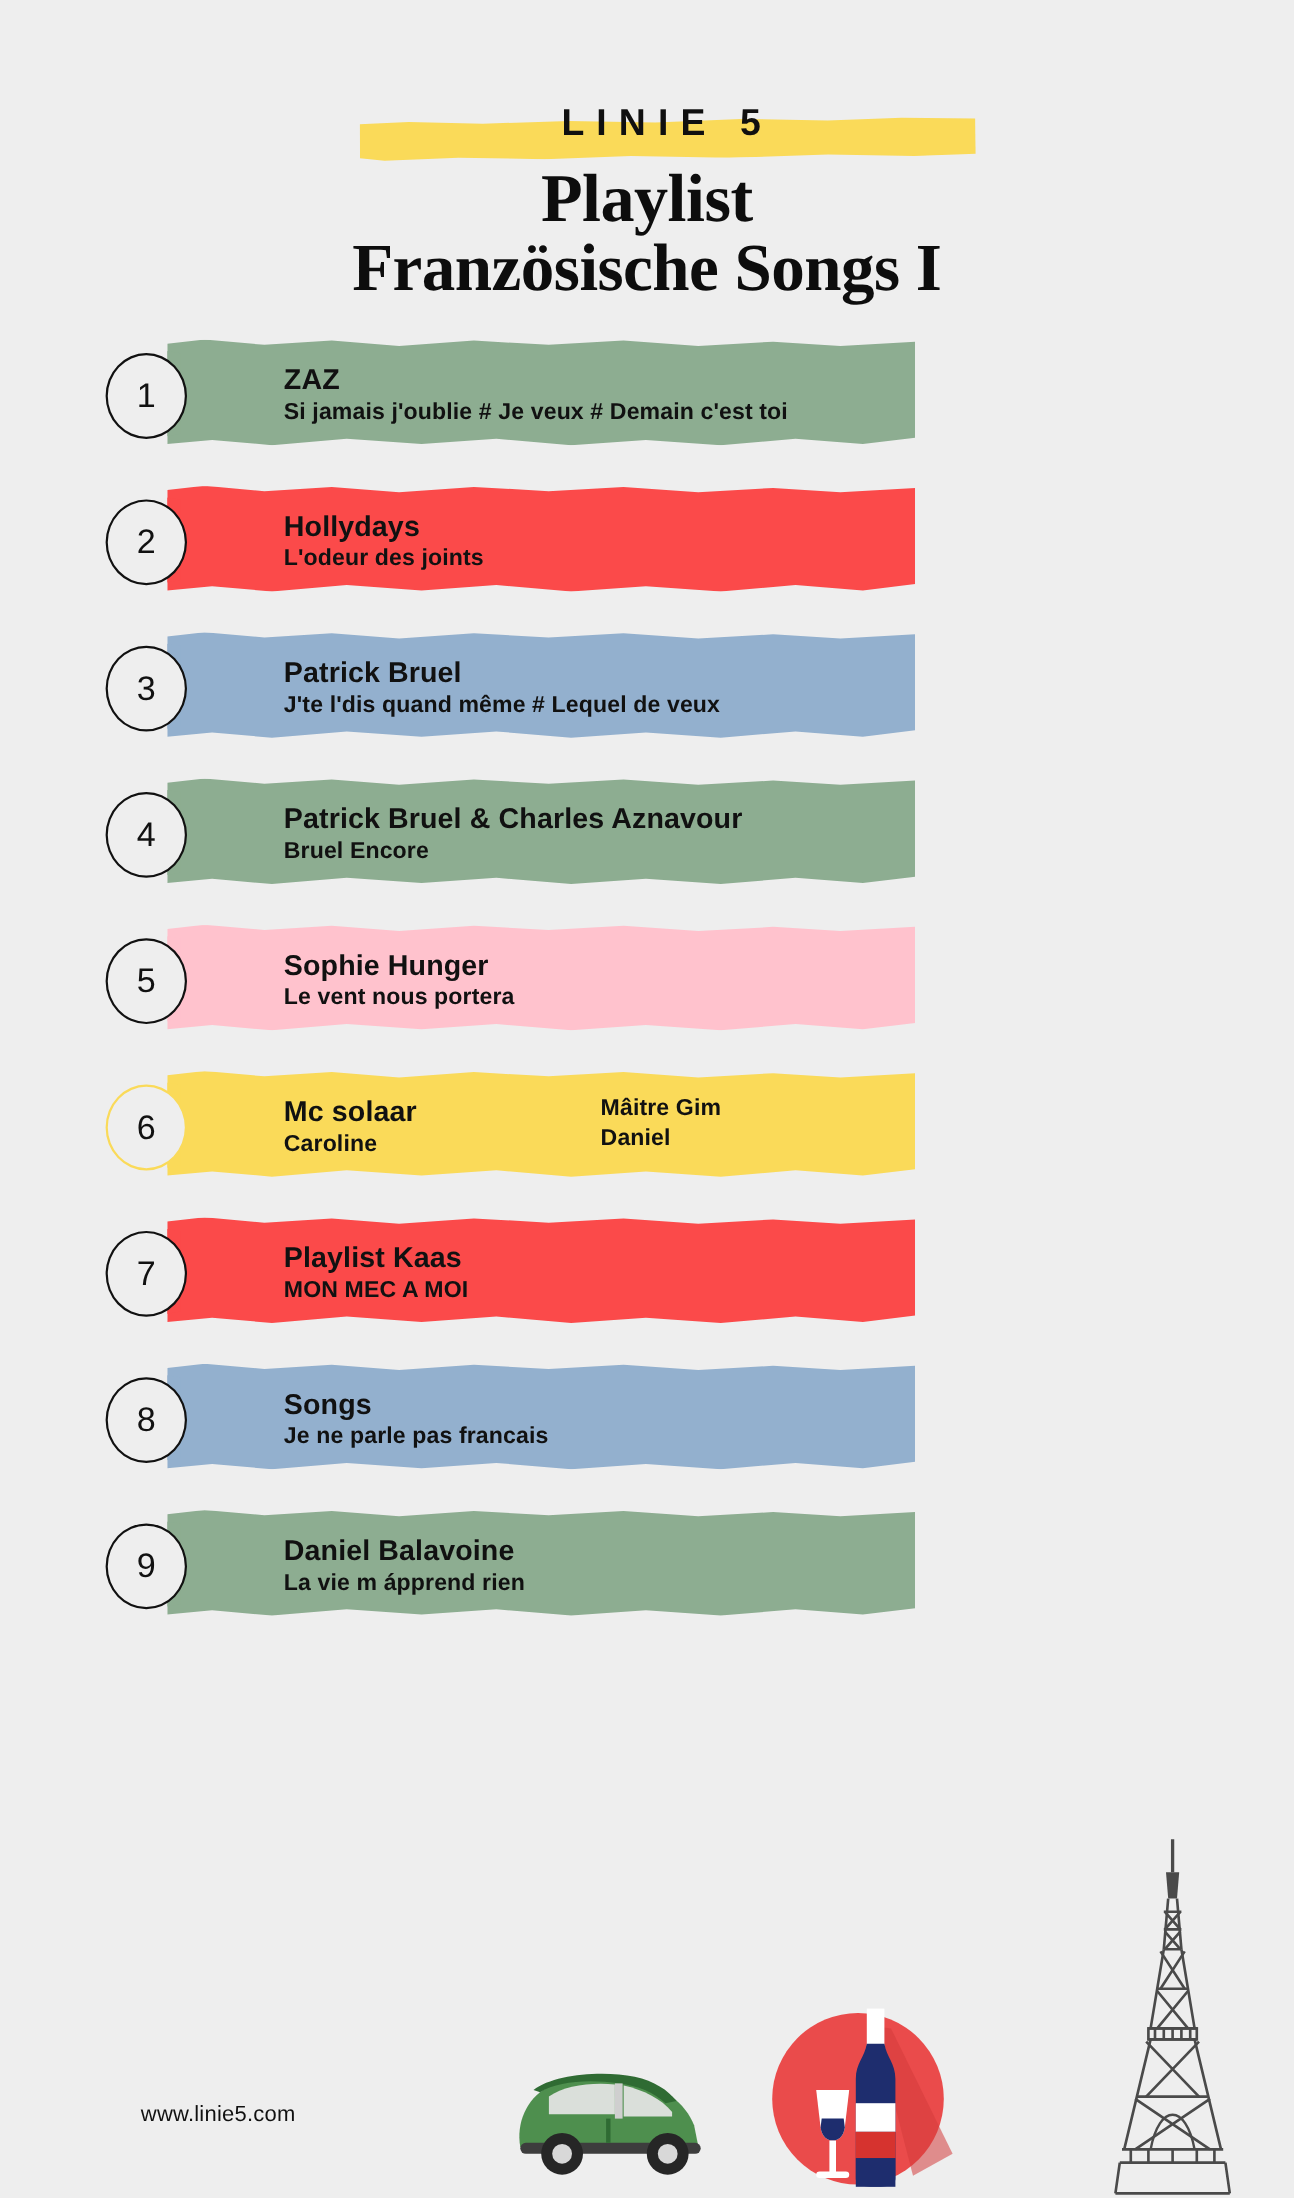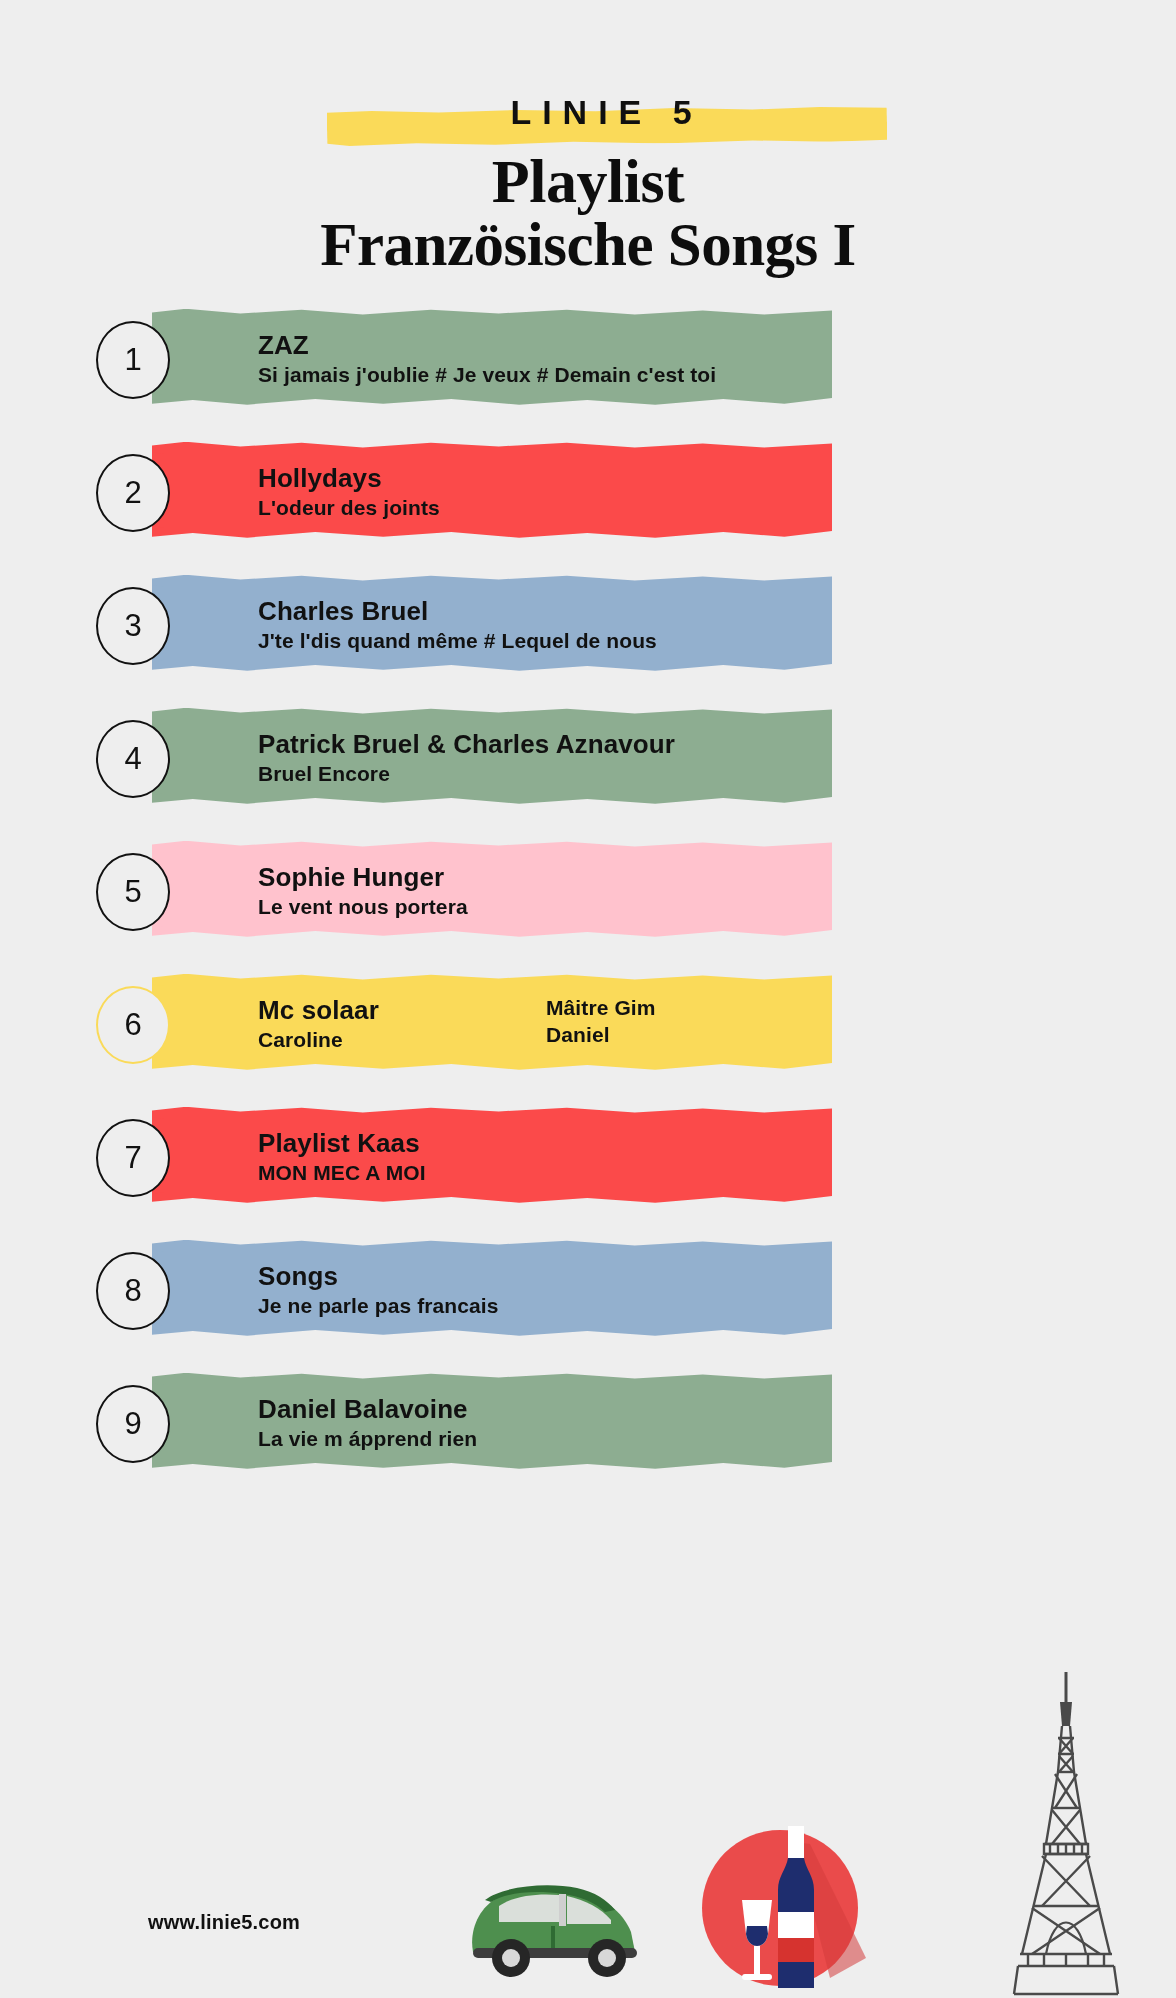--- a/index.html
+++ b/index.html
@@ -71,21 +71,21 @@
   .songs{font-size:21px;font-weight:700;line-height:1.32;letter-spacing:0.1px;}
   .two-col{display:flex;}
   .col{min-width:0;}
   .col.c1{width:288px;flex:0 0 288px;}
   .col.c2{flex:1;}
 
   
   .footer{position:absolute;left:0;bottom:0;width:1176px;height:260px;}
   .site{
     position:absolute;left:128px;bottom:64px;
-    font-size:20px;font-weight:bold;color:#111;letter-spacing:0.2px;margin-left:20px;
+    font-size:20px;font-weight:normal;color:#111;letter-spacing:0.2px;
   }
   .car{position:absolute;left:455px;bottom:18px;width:200px;height:120px;}
   .wine{position:absolute;left:690px;bottom:0px;width:180px;height:190px;}
   .tower{position:absolute;right:10px;bottom:0px;width:200px;height:330px;}
 </style>
 </head>
 <body>
 
 <div class="poster">
 
@@ -117,22 +117,22 @@
       <div class="row-text">
         <div class="artist">Hollydays</div>
         <div class="songs">L'odeur des joints</div>
       </div>
     </div>
 
     <div class="row">
       <div class="band" style="background:#93b0ce"></div>
       <div class="num-circle">3</div>
       <div class="row-text">
-        <div class="artist">Charles Bruel</div>
-        <div class="songs">J'te l'dis quand même # Lequel de nous</div>
+        <div class="artist">Patrick Bruel</div>
+        <div class="songs">J'te l'dis quand même # Lequel de veux</div>
       </div>
     </div>
 
     <div class="row">
       <div class="band" style="background:#8dad91"></div>
       <div class="num-circle">4</div>
       <div class="row-text">
         <div class="artist">Patrick Bruel &amp; Charles Aznavour</div>
         <div class="songs">Bruel Encore</div>
       </div>

